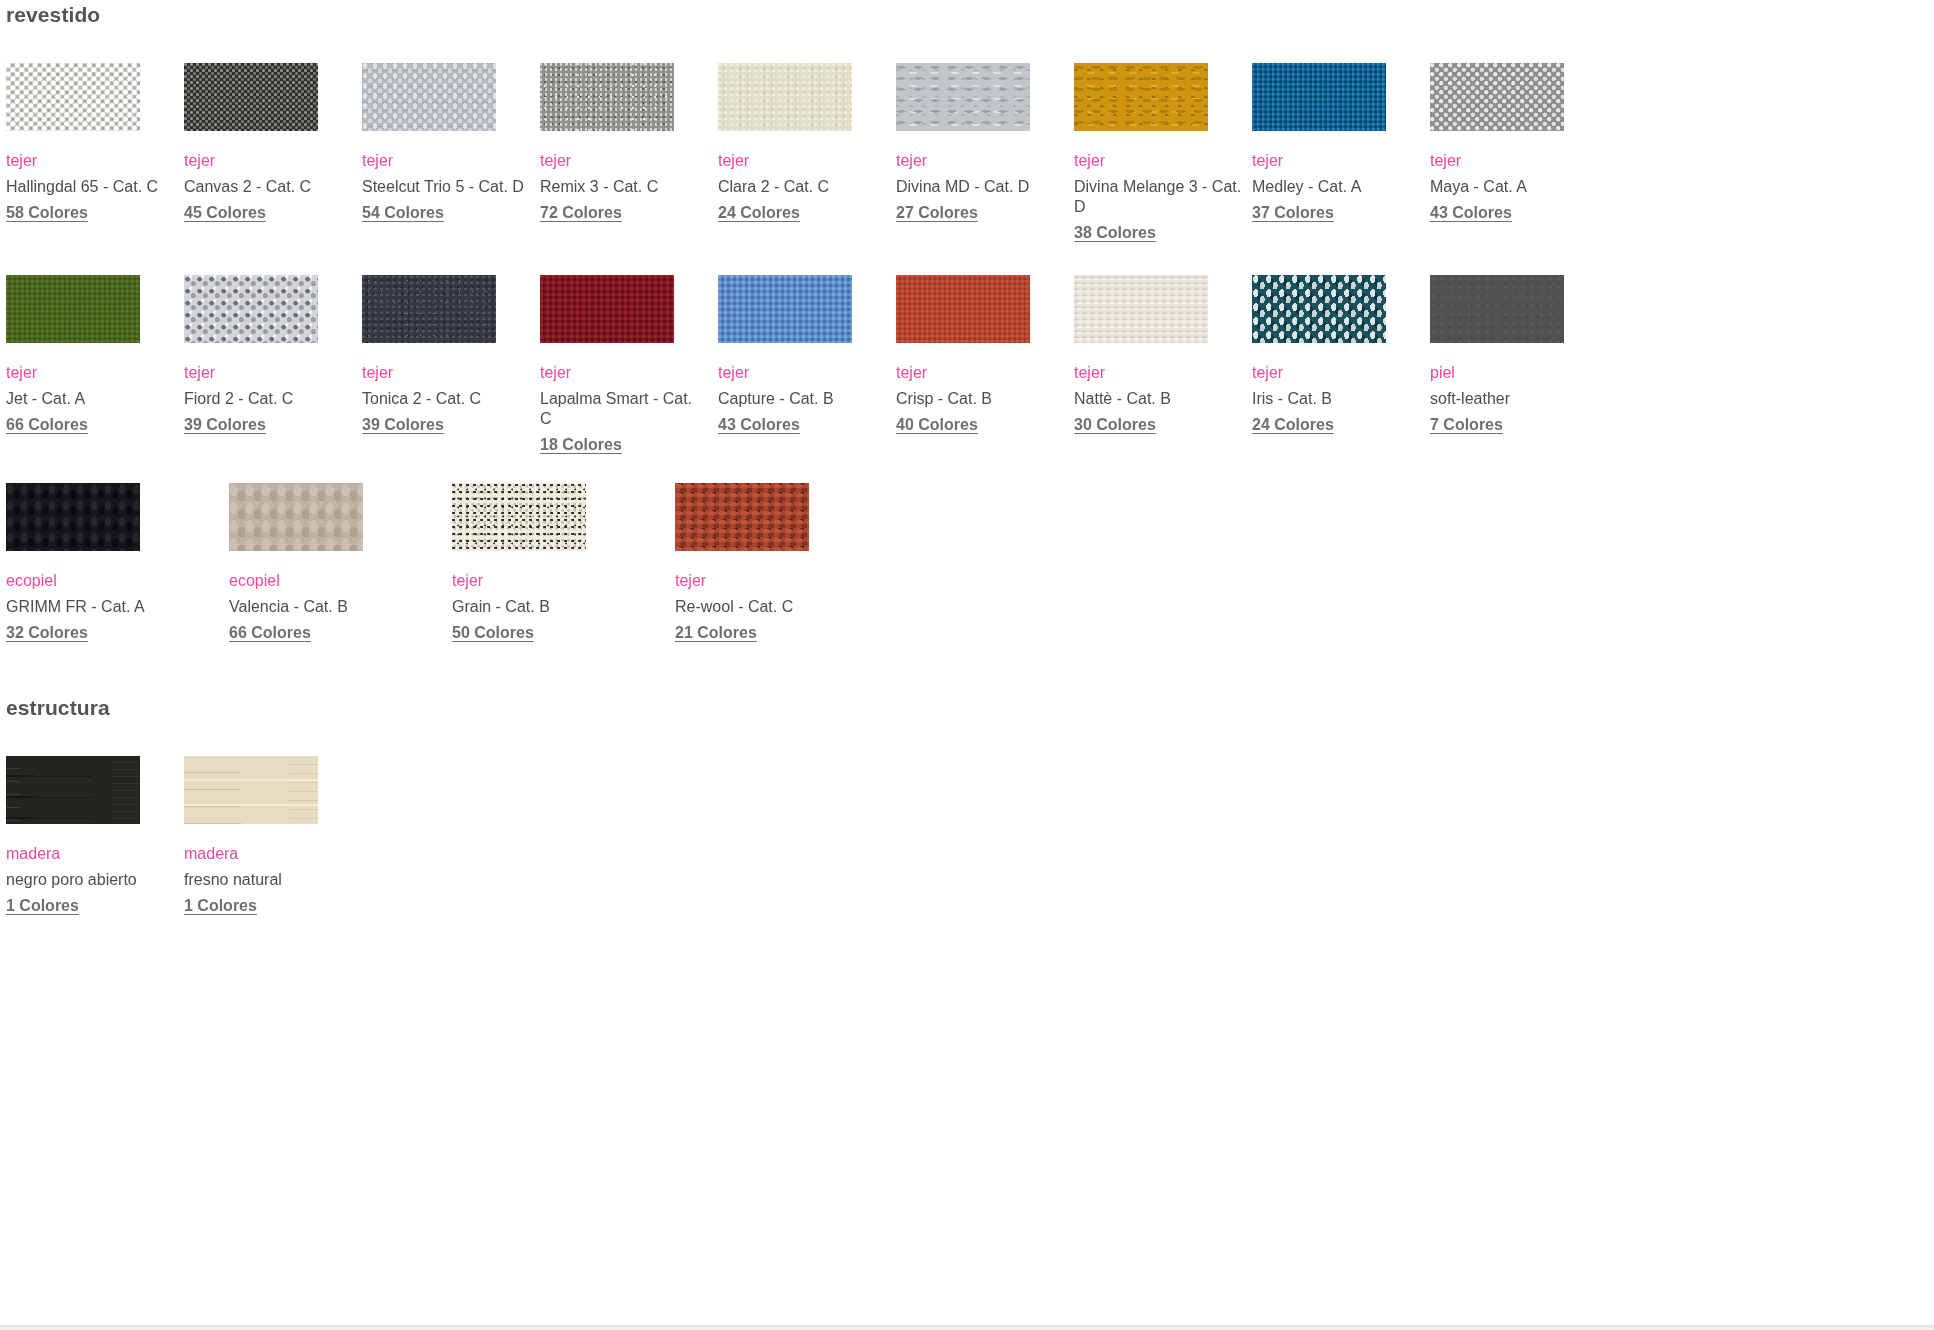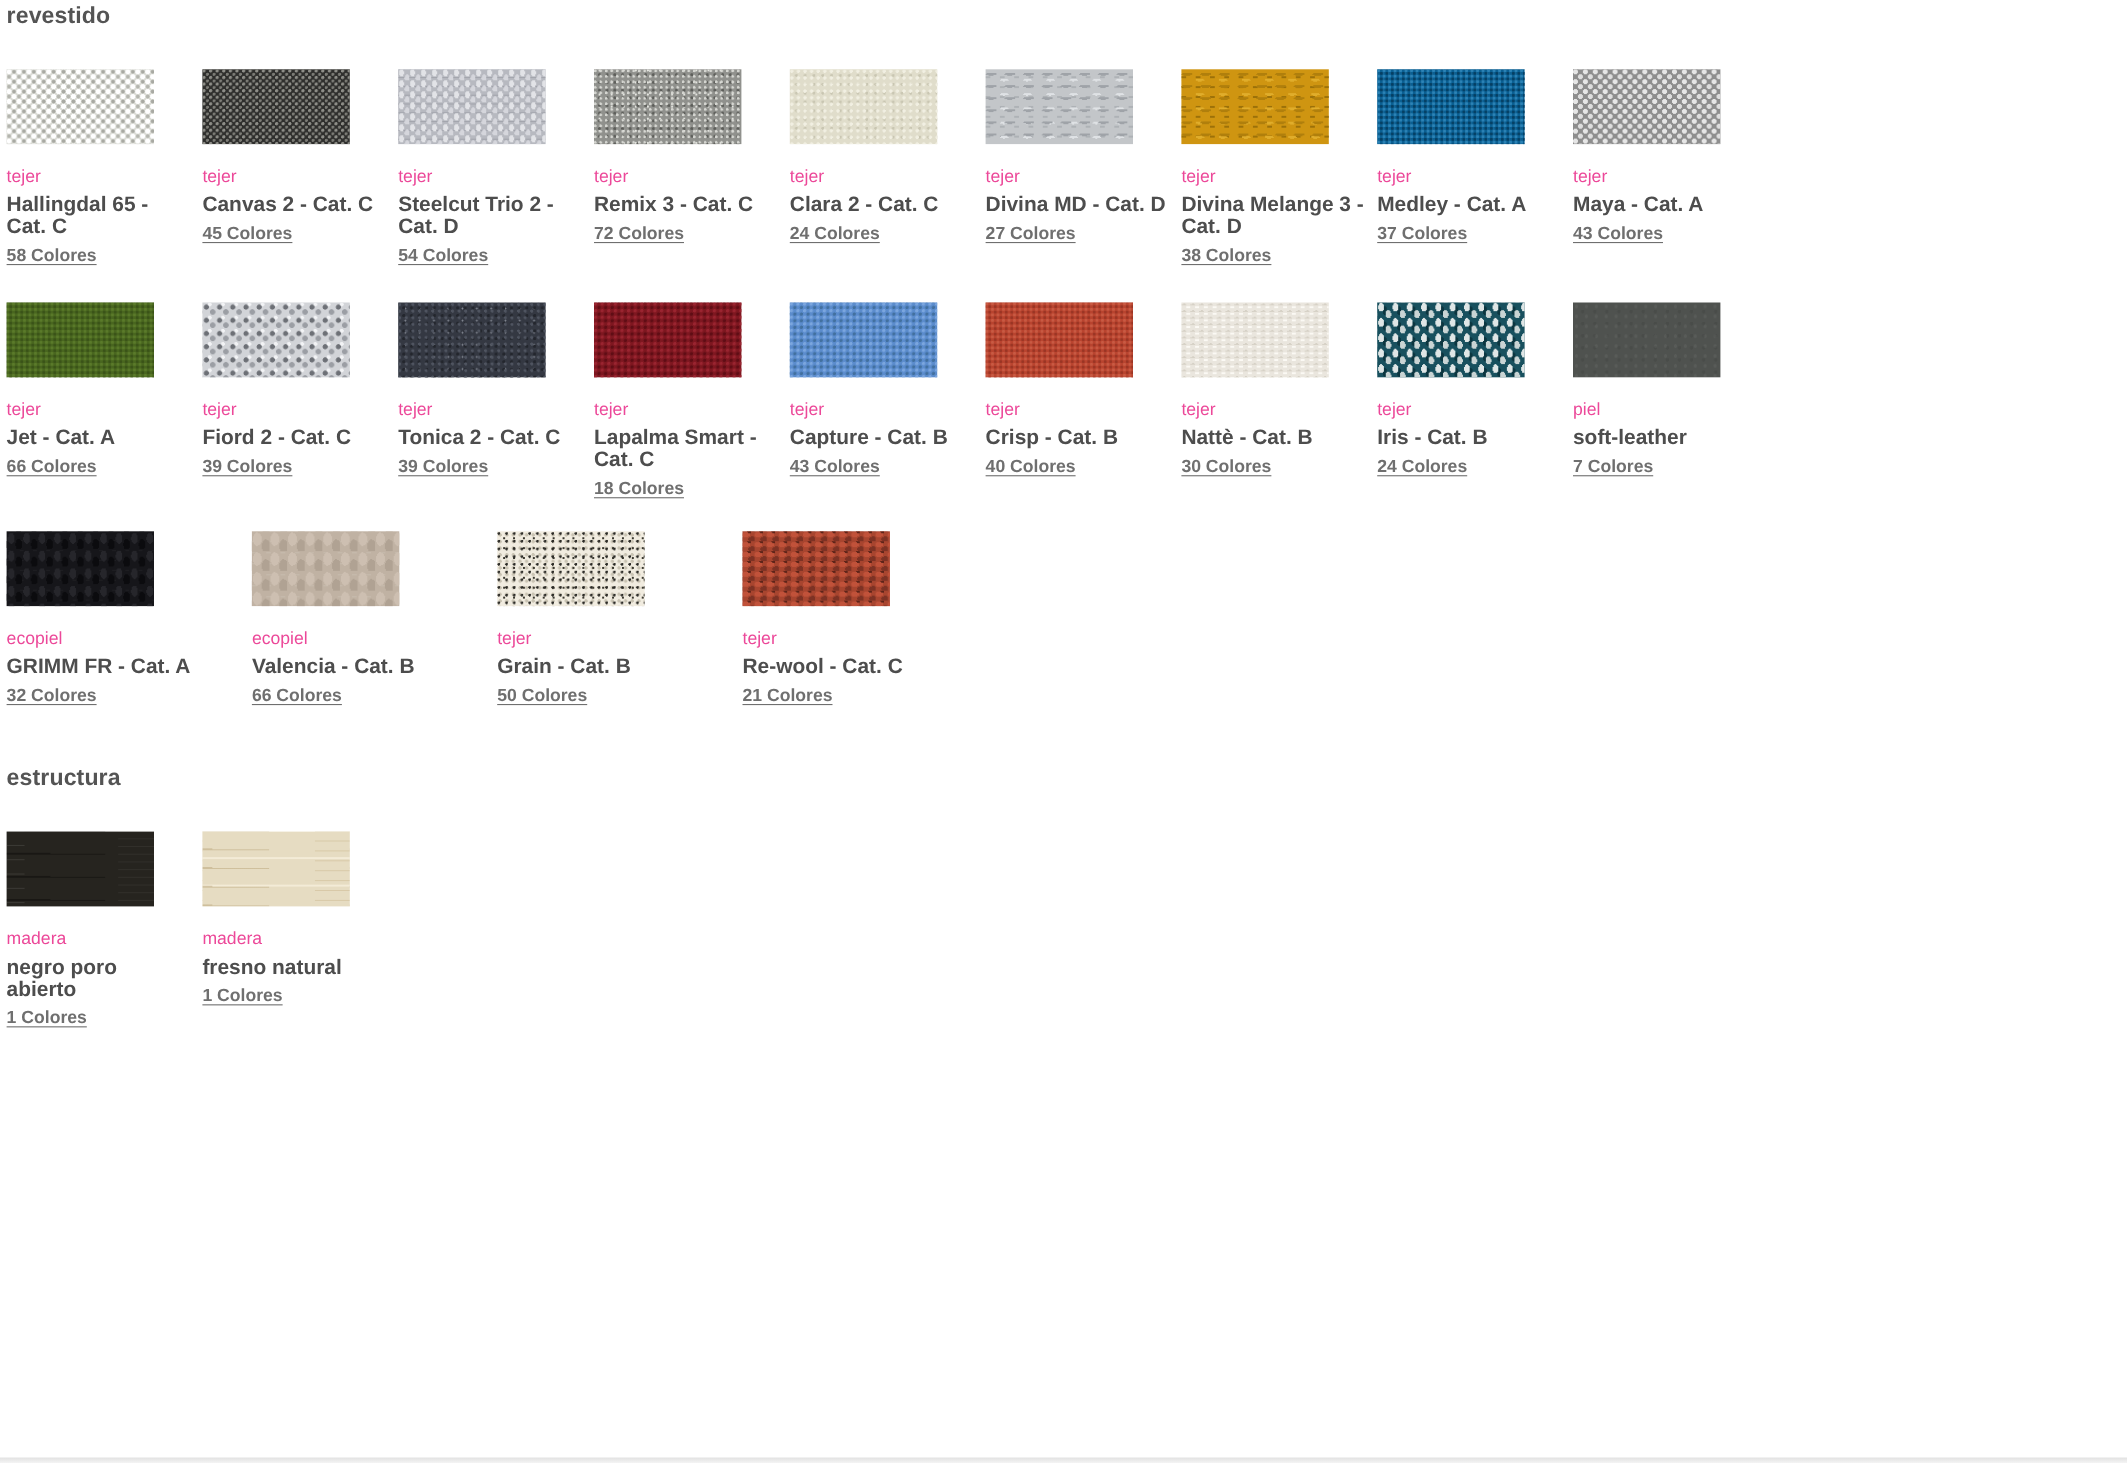--- a/index.html
+++ b/index.html
@@ -67,23 +67,23 @@
   .card-meta {
     margin-top: 20px;
     font-size: 16px;
     line-height: 20px;
     color: #ec4899;
     font-weight: normal;
   }
 
   .card-name {
     margin-top: 6px;
-    font-size: 19px;
+    font-size: 16px;
     line-height: 20px;
-    font-weight: bold;
+    font-weight: normal;
     color: #4d4d4d;
   }
 
   .card-colors {
     margin-top: 6px;
     font-size: 16px;
     line-height: 20px;
     color: #6f6f6f;
     text-decoration: underline;
     text-underline-offset: 3px;
@@ -298,21 +298,21 @@
 <body>
 
 <div class="page">
 
   <section class="section" id="section-revestido">
     <h2 class="section-title">revestido</h2>
     <div id="revestido-rows">
         <div class="row row-1">
           <div class="card"><div class="swatch tex-hallingdal" style="background-color: rgb(217, 218, 212);"></div><div class="card-meta">tejer</div><div class="card-name">Hallingdal 65 - Cat. C</div><a class="card-colors">58 Colores</a></div>
           <div class="card"><div class="swatch tex-canvas2" style="background-color: rgb(46, 46, 44);"></div><div class="card-meta">tejer</div><div class="card-name">Canvas 2 - Cat. C</div><a class="card-colors">45 Colores</a></div>
-          <div class="card"><div class="swatch tex-steelcut" style="background-color: rgb(183, 185, 192);"></div><div class="card-meta">tejer</div><div class="card-name">Steelcut Trio 2 - Cat. D</div><a class="card-colors">54 Colores</a></div>
+          <div class="card"><div class="swatch tex-steelcut" style="background-color: rgb(183, 185, 192);"></div><div class="card-meta">tejer</div><div class="card-name">Steelcut Trio 5 - Cat. D</div><a class="card-colors">54 Colores</a></div>
           <div class="card"><div class="swatch tex-remix3" style="background-color: rgb(144, 145, 141);"></div><div class="card-meta">tejer</div><div class="card-name">Remix 3 - Cat. C</div><a class="card-colors">72 Colores</a></div>
           <div class="card"><div class="swatch tex-clara2" style="background-color: rgb(224, 221, 203);"></div><div class="card-meta">tejer</div><div class="card-name">Clara 2 - Cat. C</div><a class="card-colors">24 Colores</a></div>
           <div class="card"><div class="swatch tex-divinamd" style="background-color: rgb(195, 198, 201);"></div><div class="card-meta">tejer</div><div class="card-name">Divina MD - Cat. D</div><a class="card-colors">27 Colores</a></div>
           <div class="card"><div class="swatch tex-divinamelange" style="background-color: rgb(207, 149, 17);"></div><div class="card-meta">tejer</div><div class="card-name">Divina Melange 3 - Cat. D</div><a class="card-colors">38 Colores</a></div>
           <div class="card"><div class="swatch tex-medley" style="background-color: rgb(10, 95, 146);"></div><div class="card-meta">tejer</div><div class="card-name">Medley - Cat. A</div><a class="card-colors">37 Colores</a></div>
           <div class="card"><div class="swatch tex-maya" style="background-color: rgb(142, 142, 142);"></div><div class="card-meta">tejer</div><div class="card-name">Maya - Cat. A</div><a class="card-colors">43 Colores</a></div>
         </div>
         <div class="row row-2">
           <div class="card"><div class="swatch tex-jet" style="background-color: rgb(73, 102, 31);"></div><div class="card-meta">tejer</div><div class="card-name">Jet - Cat. A</div><a class="card-colors">66 Colores</a></div>
           <div class="card"><div class="swatch tex-fiord2" style="background-color: rgb(210, 212, 216);"></div><div class="card-meta">tejer</div><div class="card-name">Fiord 2 - Cat. C</div><a class="card-colors">39 Colores</a></div>

